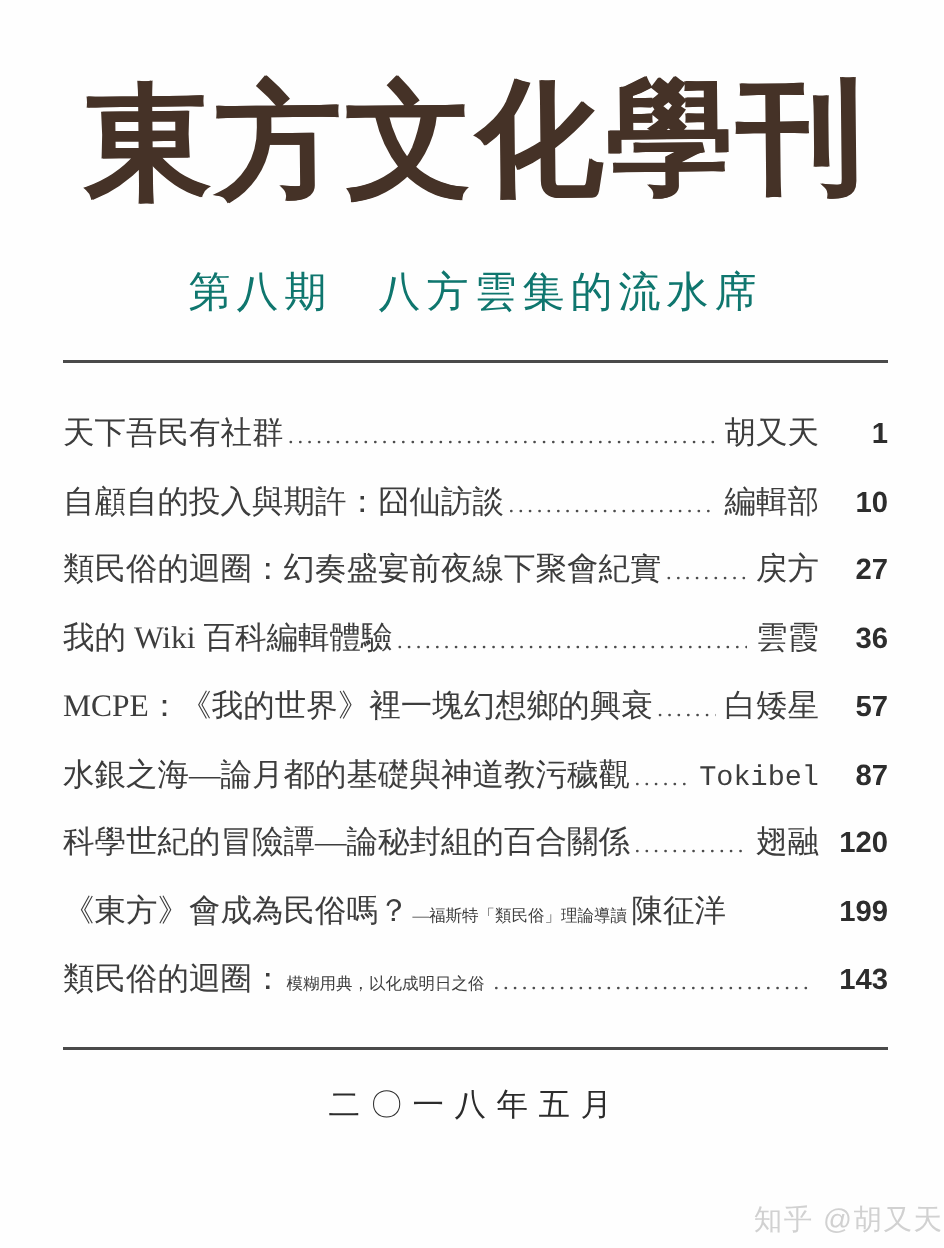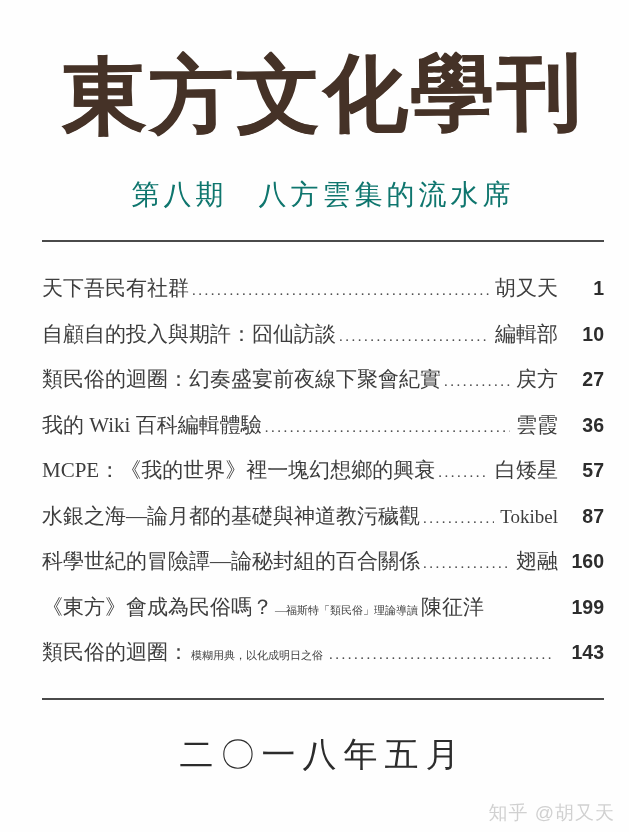--- a/index.html
+++ b/index.html
@@ -8,21 +8,21 @@
     --rule-color: #4a4a4a;
     --watermark-color: #c9c9c9;
   }
   * { box-sizing: border-box; }
   html, body { margin: 0; padding: 0; background: #ffffff; }
   .page {
     position: relative;
     width: 629px;
     height: 832px;
     background: #fefefe;
-    padding: 0 25px 0 42px;
+    padding: 0 37px 0 42px;
     overflow: hidden;
     font-family: "Liberation Serif", "DejaVu Serif", serif;
   }
   .journal-title {
     margin-top: 30px;
     height: 130px;
     text-align: center;
     font-size: 84px;
     line-height: 130px;
     font-weight: bold;
@@ -63,44 +63,44 @@
     margin: 0 6px 0 3px;
     color: #4c4c4c;
   }
   .dots::after {
     content: "....................................................................................................................";
     font-size: 15px;
     letter-spacing: 2.5px;
   }
   .author { flex: 0 0 auto; text-align: right; }
   .author.latin {
-    font-family: Liberation Serif, serif;
+    font-family: Liberation Mono, monospace;
     font-size: 19px;
   }
   .page-num {
     flex: 0 0 auto;
     margin-left: auto;
     min-width: 46px;
     text-align: right;
     font-family: "Liberation Sans", "DejaVu Sans", sans-serif;
     font-size: 19.5px;
     font-weight: 600;
     color: #2d2d2d;
   }
   .rule-bottom { margin-top: 14px; }
   .publication-date {
-    margin-top: 32px;
+    margin-top: 22px;
     text-align: center;
-    font-size: 34px;
+    font-size: 21px;
     letter-spacing: 7px;
     color: #2c2c2c;
   }
   .watermark {
     position: absolute;
-    right: 14px;
+    right: 0;
     bottom: 6px;
     font-size: 19px;
     letter-spacing: 1px;
     color: var(--watermark-color);
     font-family: "Liberation Sans", "DejaVu Sans", sans-serif;
     opacity: 0.85;
   }
 </style>
 </head>
 <body>
@@ -149,21 +149,21 @@
       <div class="toc-row">
         <span class="toc-title">水銀之海—論月都的基礎與神道教污穢觀</span>
         <span class="dots"></span>
         <span class="author latin">Tokibel</span>
         <span class="page-num">87</span>
       </div>
       <div class="toc-row">
         <span class="toc-title">科學世紀的冒險譚—論秘封組的百合關係</span>
         <span class="dots"></span>
         <span class="author">翅融</span>
-        <span class="page-num">160</span>
+        <span class="page-num">120</span>
       </div>
       <div class="toc-row">
         <span class="toc-title">《東方》會成為民俗嗎？</span>
         <span class="toc-subtitle">—福斯特「類民俗」理論導讀</span>
         <span class="author">陳征洋</span>
         <span class="page-num">199</span>
       </div>
       <div class="toc-row">
         <span class="toc-title">類民俗的迴圈：</span>
         <span class="toc-subtitle">模糊用典，以化成明日之俗</span>

